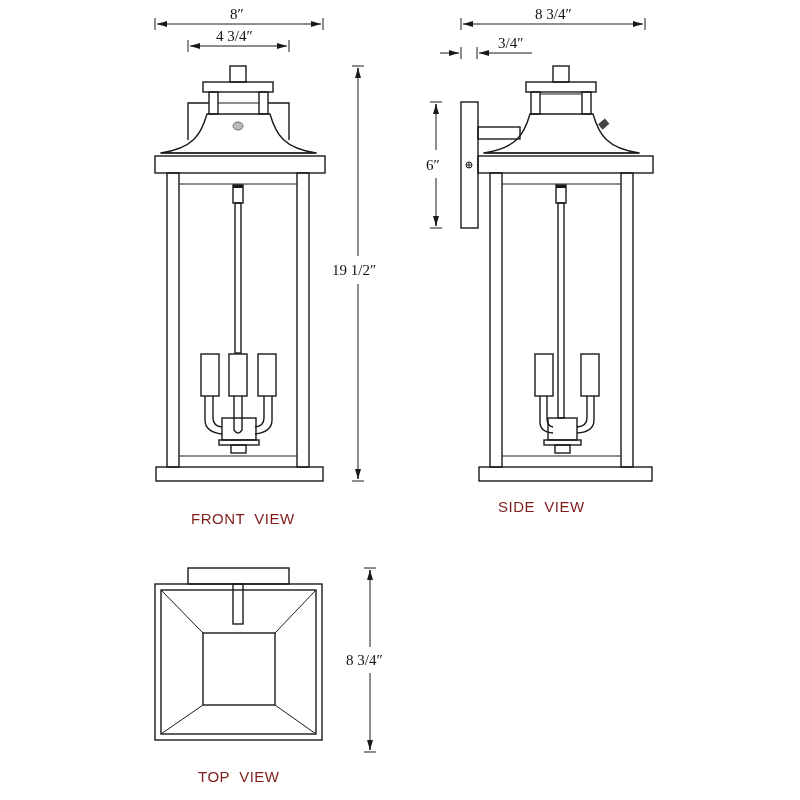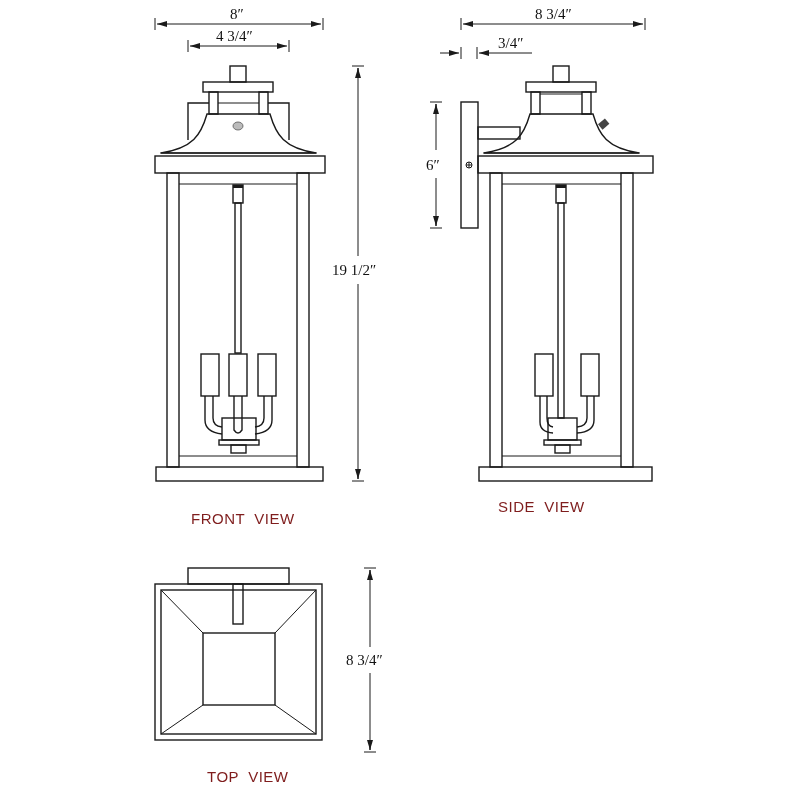--- a/index.html
+++ b/index.html
@@ -182,13 +182,13 @@
       <line class="dim" x1="370" y1="673" x2="370" y2="750"></line>
       <line class="dim" x1="370" y1="580" x2="370" y2="570" marker-end="url(#arr)"></line>
       <line class="dim" x1="370" y1="740" x2="370" y2="750" marker-end="url(#arr)"></line>
       <text class="dimtxt" x="346" y="665">8 3/4″</text>
     </g>
   </g>
 </svg>
 
 <div class="label" style="left:191px; top:510px;">FRONT  VIEW</div>
 <div class="label" style="left:498px; top:498px;">SIDE  VIEW</div>
-<div class="label" style="left:207px; top:768px;">TOP  VIEW</div>
+<div class="label" style="left:198px; top:768px;">TOP  VIEW</div>
 
 </body></html>

